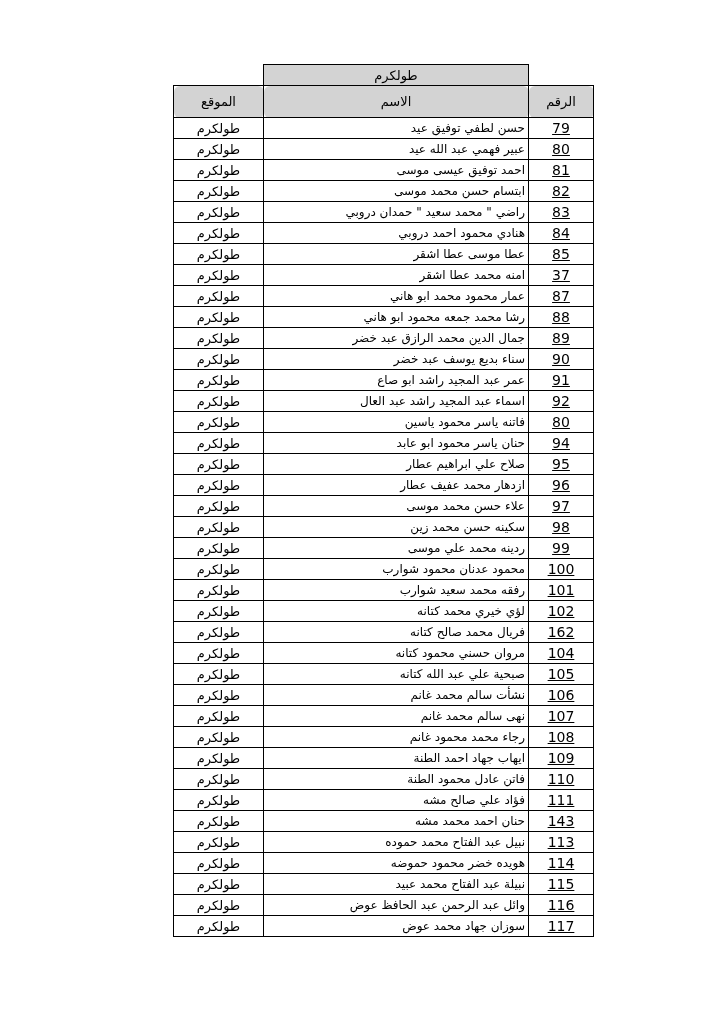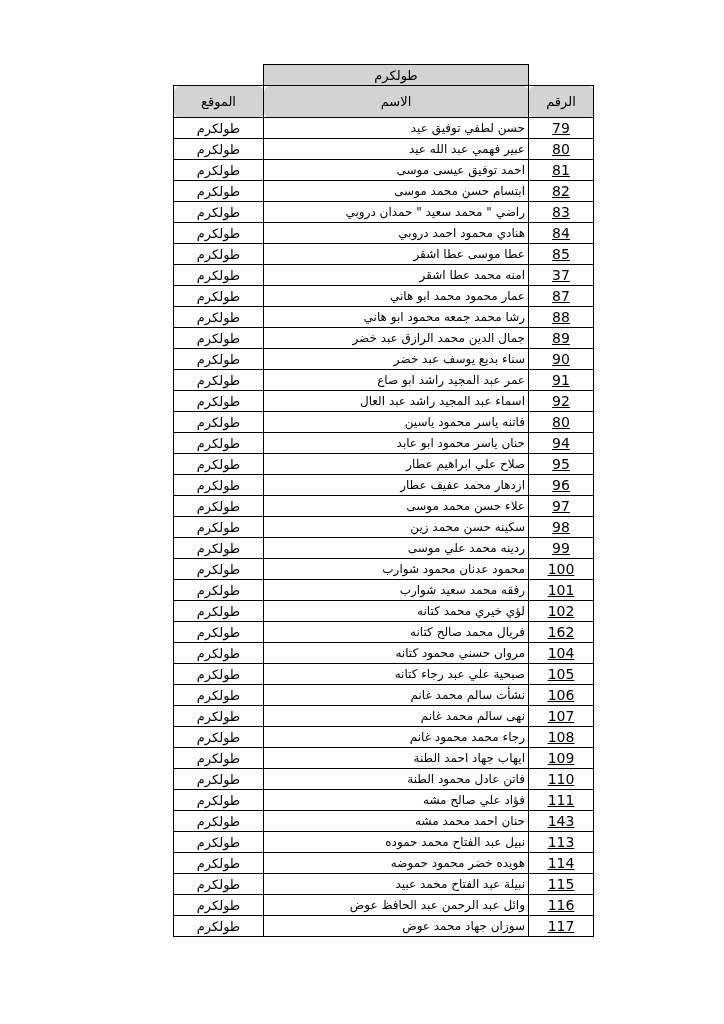--- a/index.html
+++ b/index.html
@@ -211,21 +211,21 @@
         <td class="cell-name">فريال محمد صالح كتانه</td>
         <td class="cell-location">طولكرم</td>
       </tr>
       <tr class="data-row">
         <td class="cell-number">104</td>
         <td class="cell-name">مروان حسني محمود كتانه</td>
         <td class="cell-location">طولكرم</td>
       </tr>
       <tr class="data-row">
         <td class="cell-number">105</td>
-        <td class="cell-name">صبحية علي عبد رجاء كتانه</td>
+        <td class="cell-name">صبحية علي عبد الله كتانه</td>
         <td class="cell-location">طولكرم</td>
       </tr>
       <tr class="data-row">
         <td class="cell-number">106</td>
         <td class="cell-name">نشأت سالم محمد غانم</td>
         <td class="cell-location">طولكرم</td>
       </tr>
       <tr class="data-row">
         <td class="cell-number">107</td>
         <td class="cell-name">نهى سالم محمد غانم</td>

